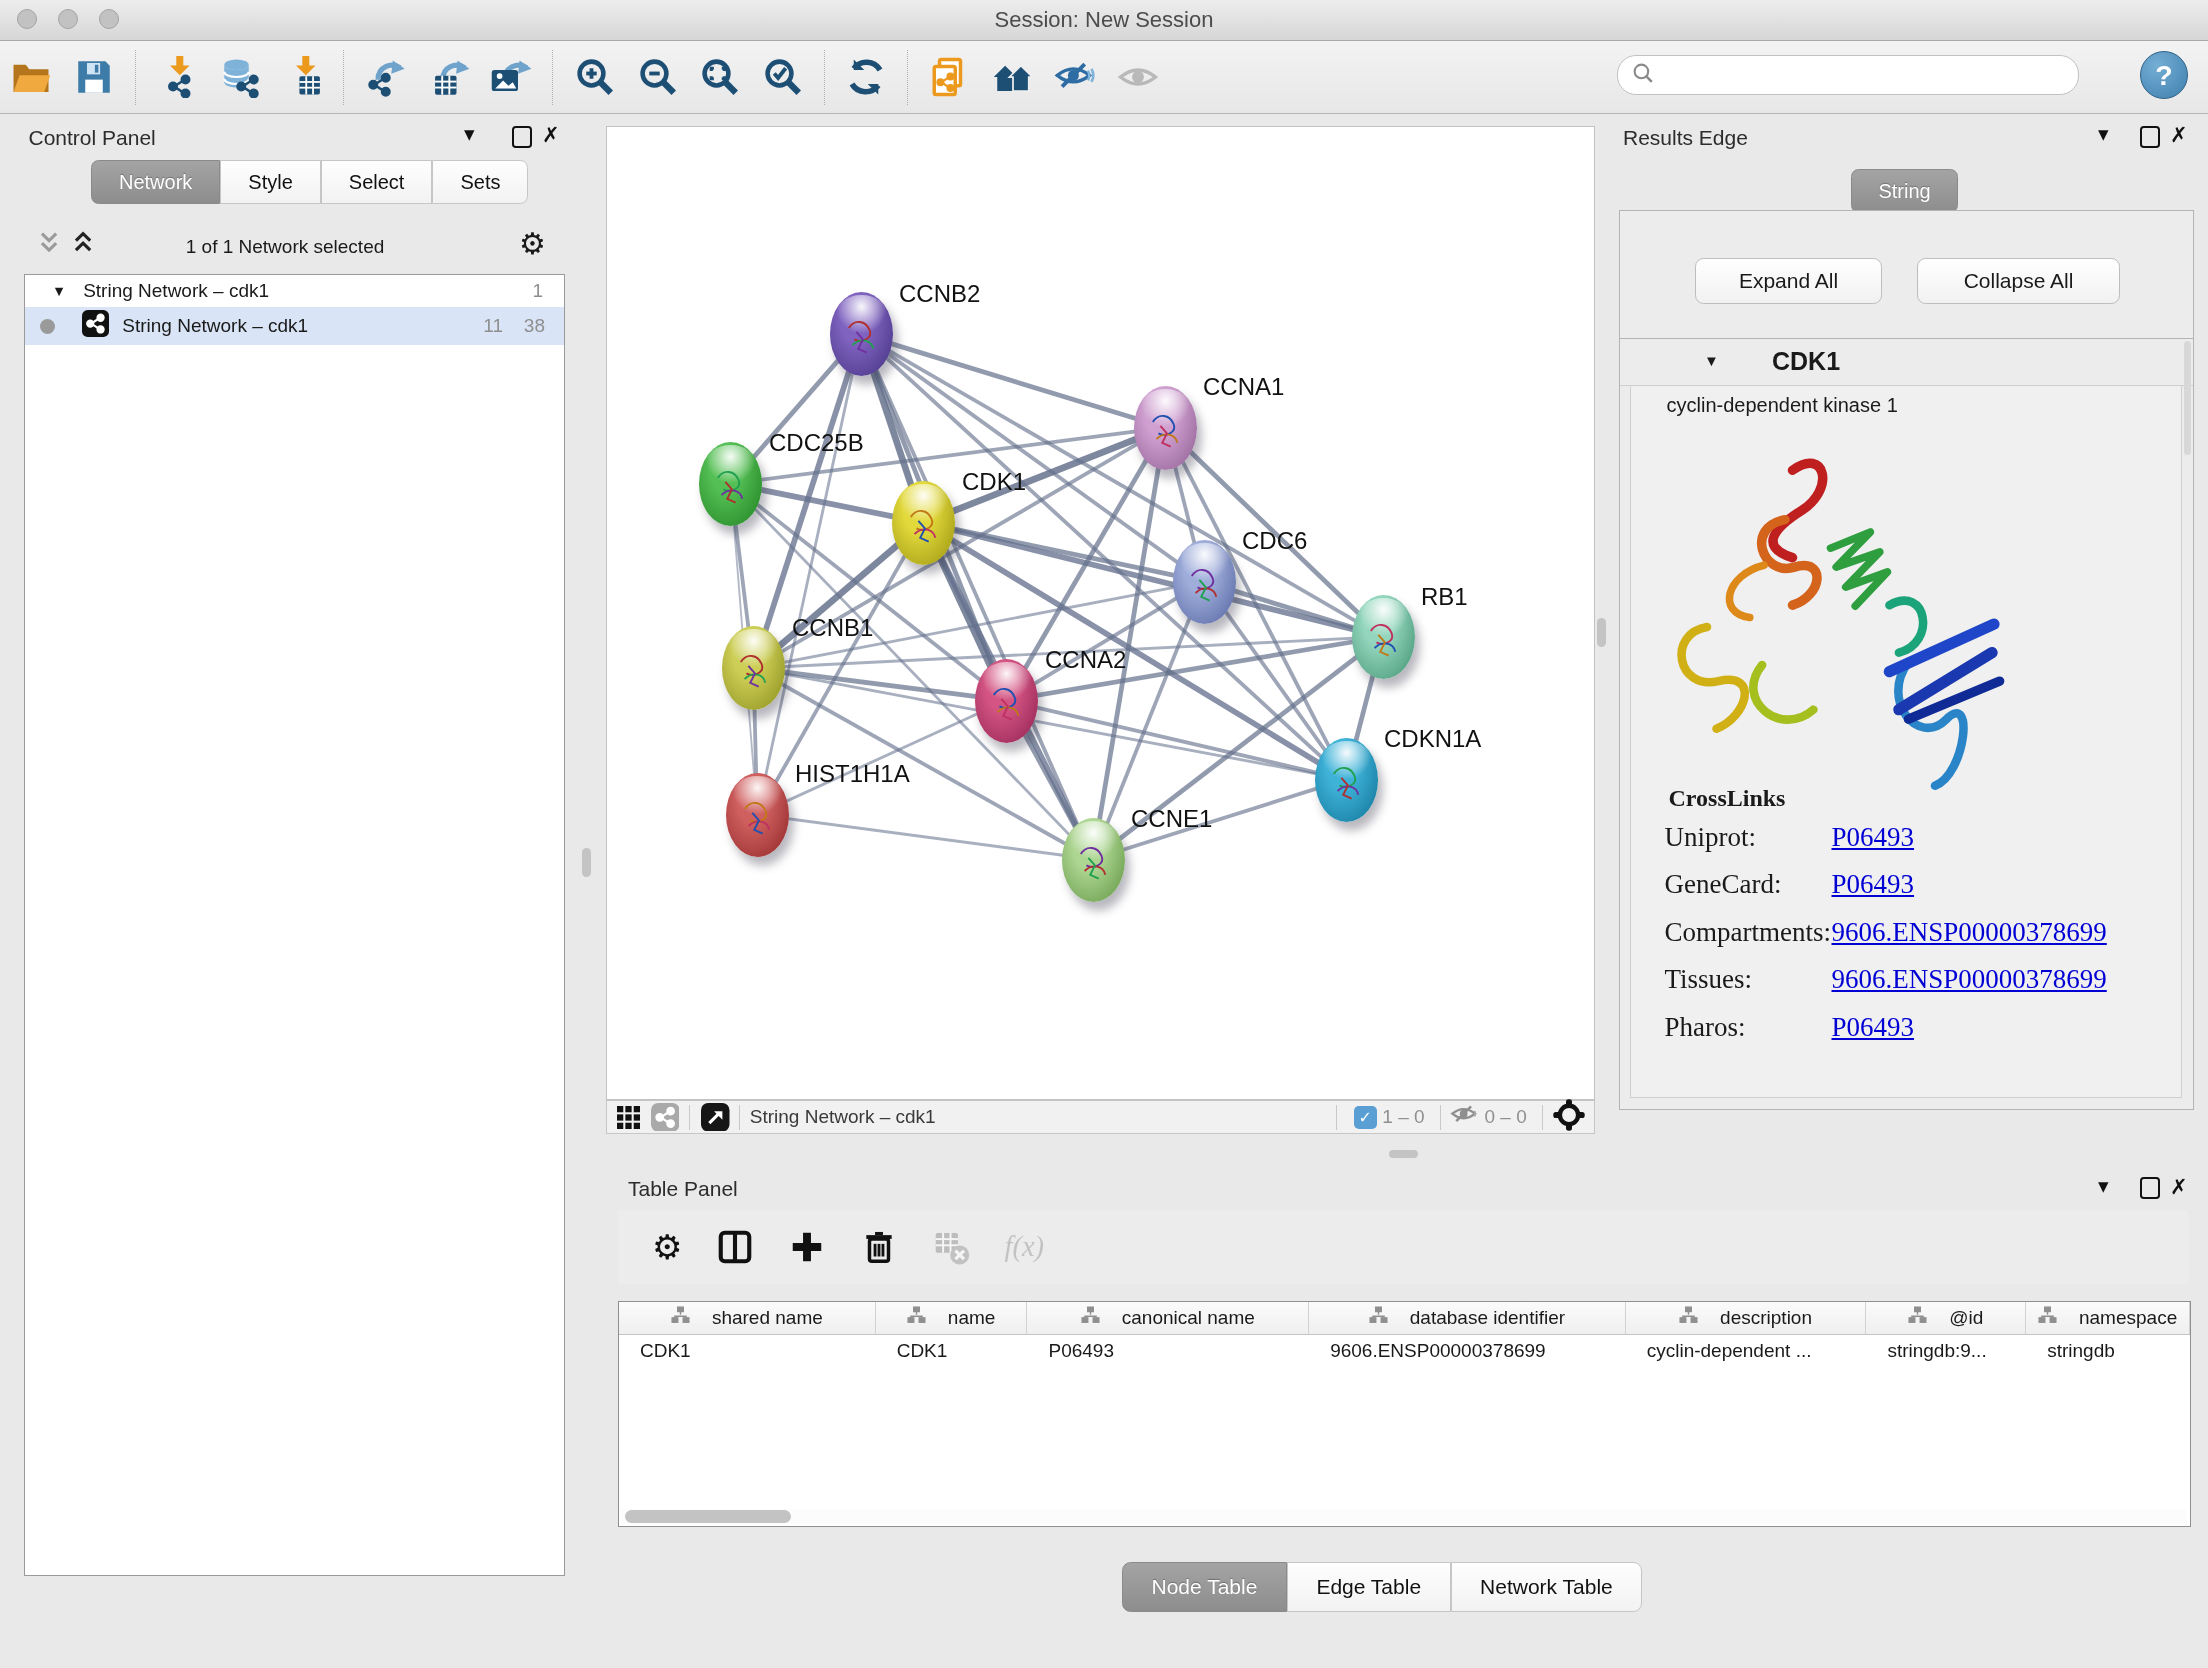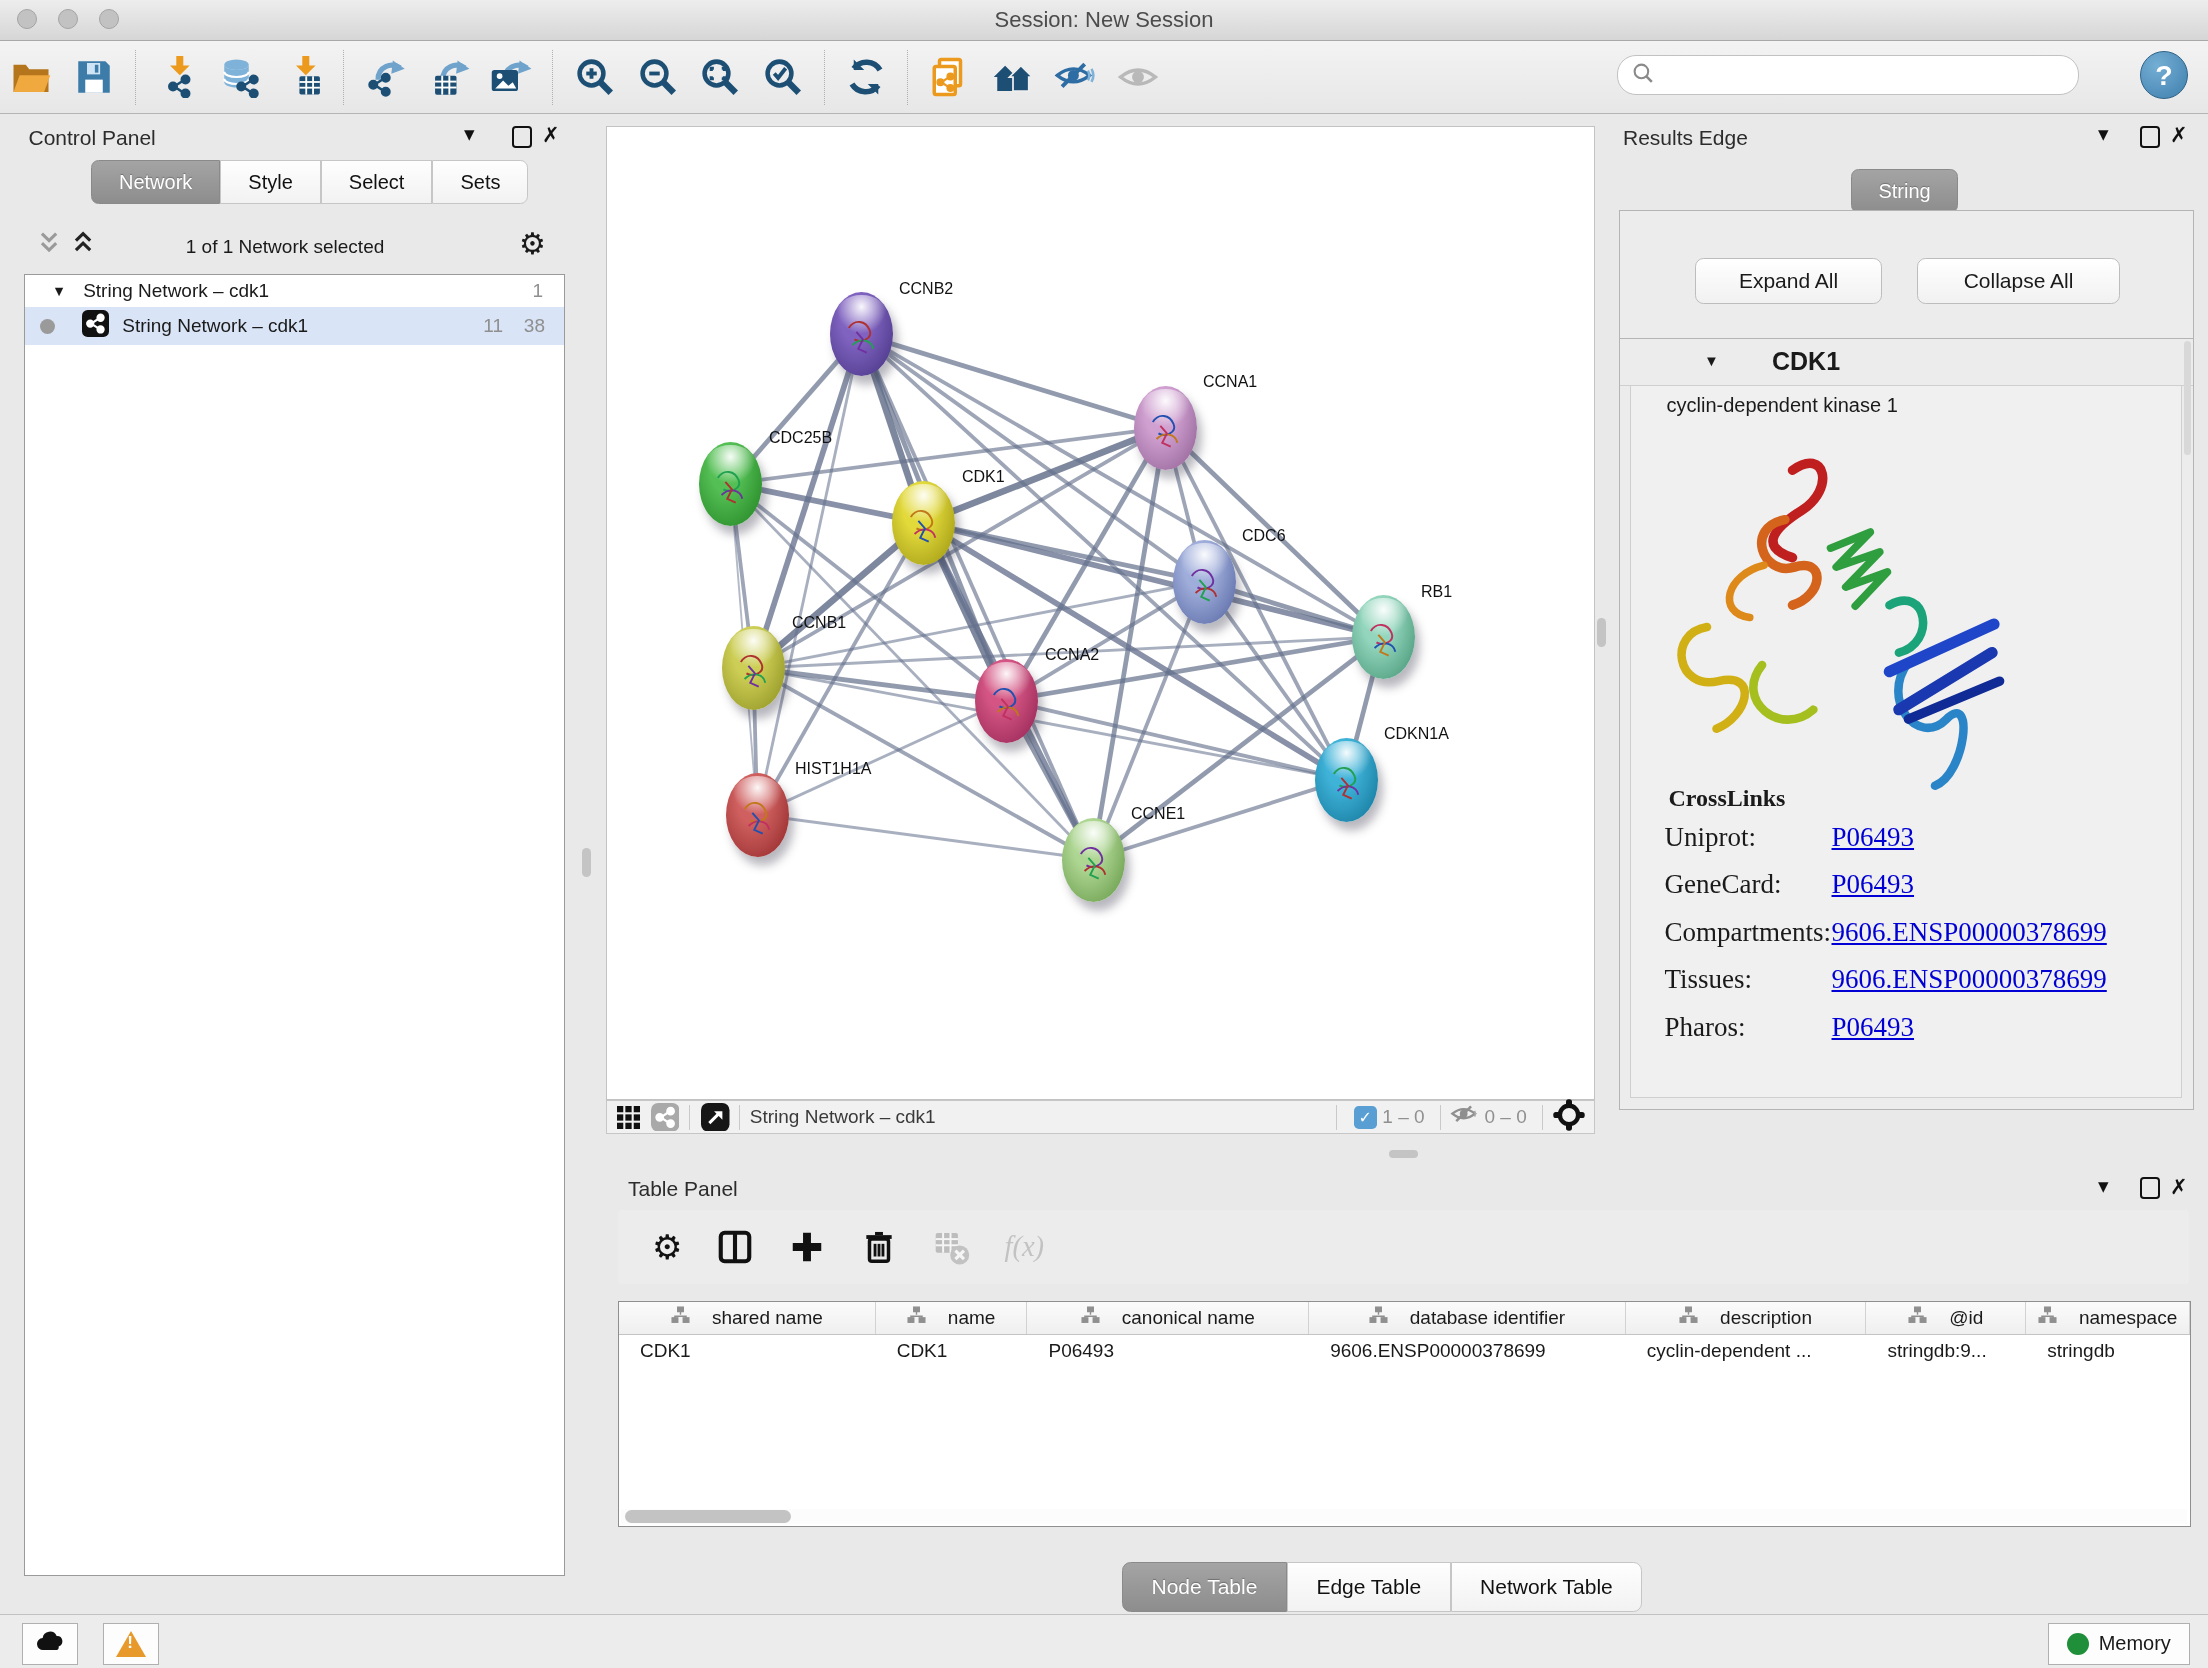--- a/index.html
+++ b/index.html
@@ -45,21 +45,21 @@
   .tree-row.sel{background:#d9e4f6;height:38px;}
   .count{color:#8f8f8f;}
 
   
   #canvas{left:606px;top:126px;width:987px;height:972px;background:#fff;border:1px solid #c2c2c2;}
   #edges-svg{position:absolute;left:0;top:0;}
   .pnode{position:absolute;width:63px;height:84px;border-radius:50%;
     box-shadow:4.8px 8.6px 9.5px rgba(50,50,70,.35);}
   .pnode .gloss{position:absolute;left:10%;top:4%;width:80%;height:46%;border-radius:50%;
     background:radial-gradient(ellipse at 50% 30%,rgba(255,255,255,.95),rgba(255,255,255,0) 70%);}
-  .node-label{position:absolute;font-size:16px;color:#111;white-space:nowrap;}
+  .node-label{position:absolute;font-size:24px;color:#111;white-space:nowrap;}
 
   
   #canvas-footer{left:606px;top:1100px;width:987px;height:32px;background:#f1f1f1;
     border:1px solid #c6c6c6;display:flex;align-items:center;font-size:19px;color:#3a3a3a;}
   .cf-sep{width:1px;height:25px;background:#c9c9c9;margin:0 9.5px;}
   .cf-count{color:#909090;margin:0 5.7px;}
   #cf-checkbox{width:23px;height:23px;background:#5a9fd4;border-radius:4.8px;color:#fff;font-size:16px;
     display:flex;align-items:center;justify-content:center;margin-left:7.6px;}
 
   .splitter-v{width:8.6px;height:28.5px;border-radius:4.8px;background:#c4c4c4;}
@@ -791,28 +791,14 @@
         <div id="hsb-thumb"></div>
       </div>
   </div>
 
   <div class="abs" id="tp-tabs">
       <div class="tab sel">Node Table</div>
       <div class="tab">Edge Table</div>
       <div class="tab">Network Table</div>
     </div>
 
-  <div class="abs" id="statusbar">
-    <div class="sb-btn" style="left:22px;width:54px">
-      <span id="sb-cloud"><svg width="32" height="32" viewBox="0 0 24 24" fill="none">
-            <path d="M7 18 a4.5 4.5 0 0 1 -0.5 -9 a5.5 5.5 0 0 1 10.5 -1.5 a4 4 0 0 1 1.5 7.8 q0.5 2.7 -2.5 2.7 Z" fill="#111"></path>
-          </svg></span>
-    </div>
-    <div class="sb-btn" style="left:103px;width:54px">
-      <span class="warn-tri"></span>
-    </div>
-    <div class="sb-btn" id="memory-btn">
-      <span id="memory-dot"></span>
-      <span>Memory</span>
-    </div>
-  </div>
 </div>
 
 
 </body></html>

